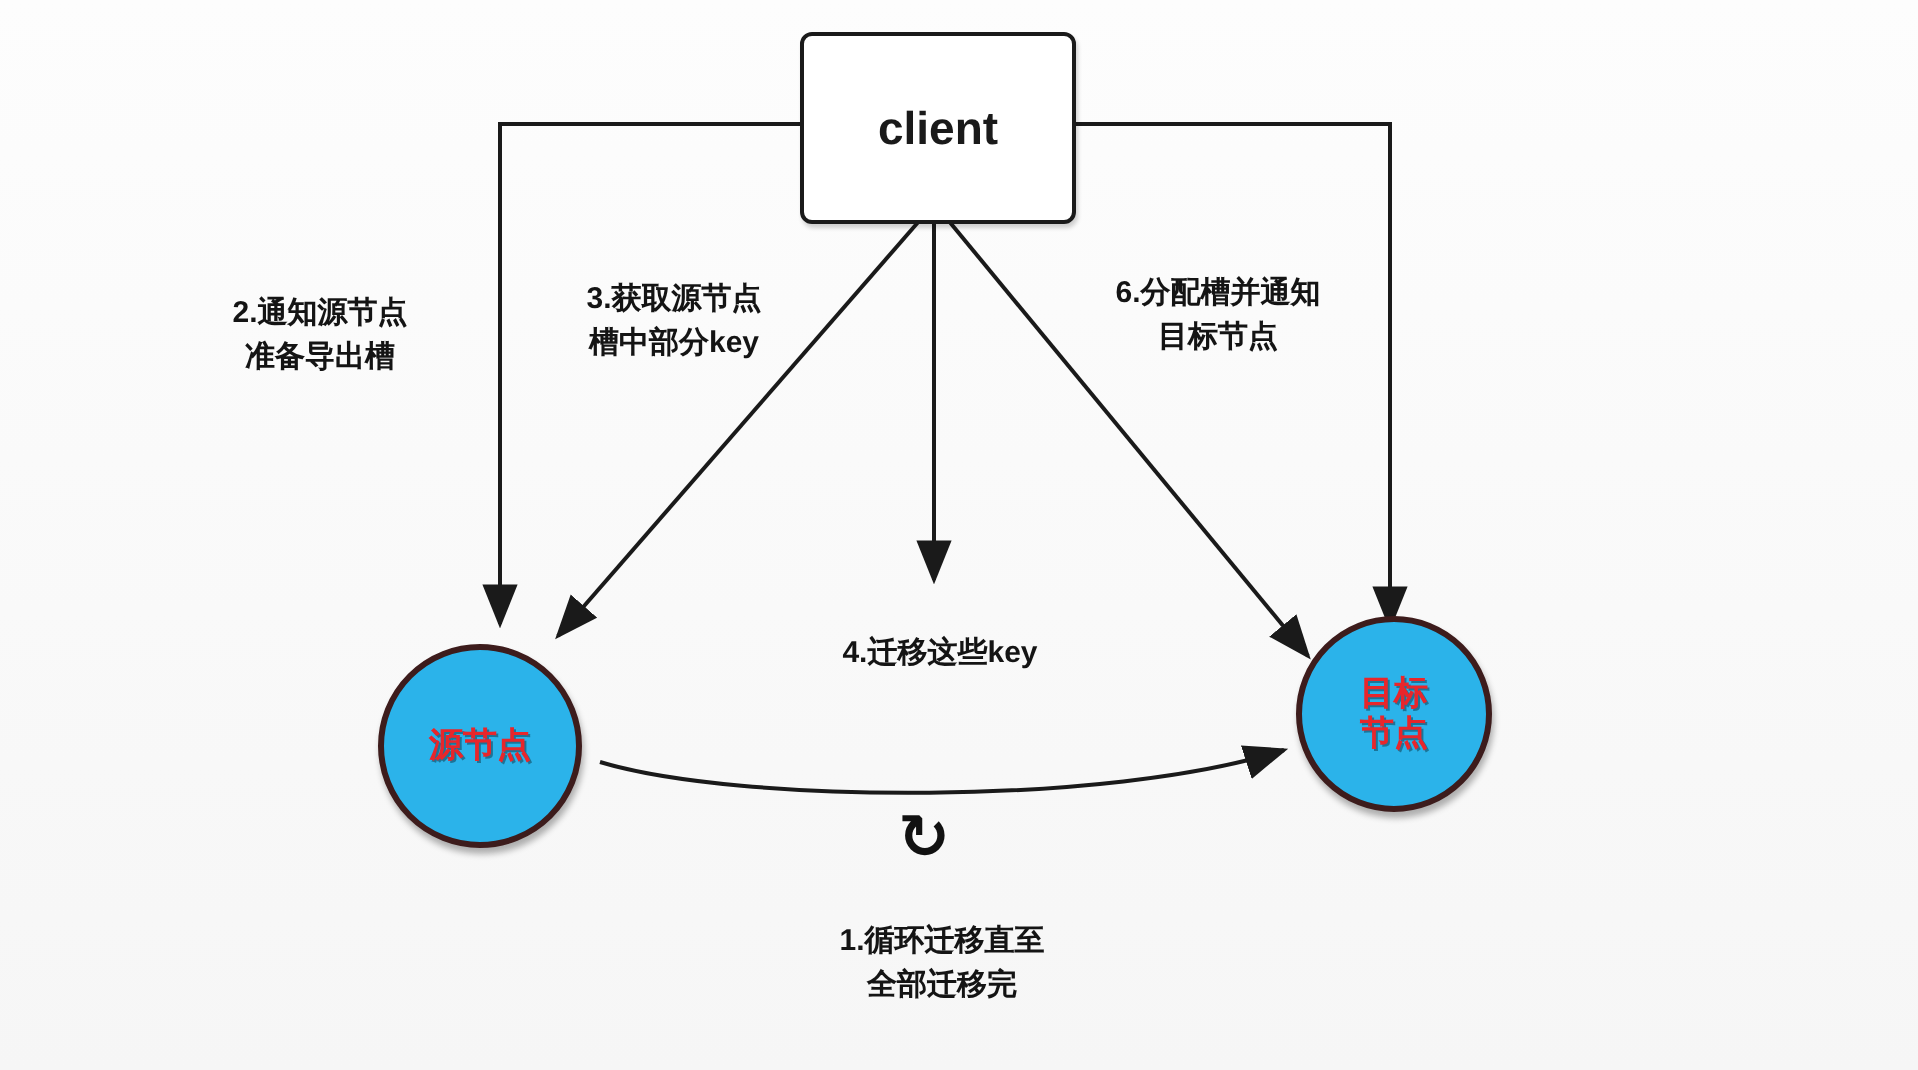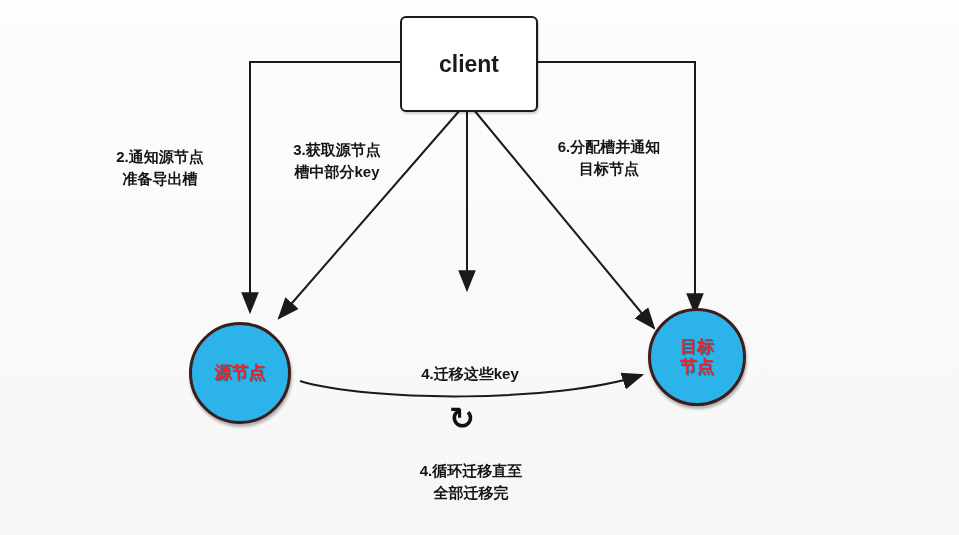--- a/index.html
+++ b/index.html
@@ -60,21 +60,21 @@
     font-size: 15px;
     color: #141414;
     text-align: center;
     white-space: pre-line;
     line-height: 1.45;
   }
   .label.step2 { left: 93px;  top: 146px; width: 134px; }
   .label.step3 { left: 270px; top: 139px; width: 134px; }
   .label.step6 { left: 534px; top: 136px; width: 150px; }
   .label.step1 { left: 791px; top: 178px; width: 146px; }
-  .label.step4 { left: 400px; top: 316px; width: 140px; margin-top: 47px; }
+  .label.step4 { left: 400px; top: 316px; width: 140px; }
   .label.step5 { left: 394px; top: 460px; width: 154px; }
   .refresh-glyph {
     position: absolute;
     left: 449px; top: 403px;
     font-size: 31px;
     font-weight: bold;
     color: #111111;
     line-height: 1;
   }
   svg path.edge {
@@ -126,18 +126,18 @@
 
   <div class="label step3">3.获取源节点
 槽中部分key</div>
 
   <div class="label step6">6.分配槽并通知
 目标节点</div>
 
 
   <div class="label step4">4.迁移这些key</div>
 
-  <div class="label step5">4.循环迁移直至
+  <div class="label step5">1.循环迁移直至
 全部迁移完</div>
 
   <div class="refresh-glyph">↻</div>
 
 </div>
 
 </body></html>

